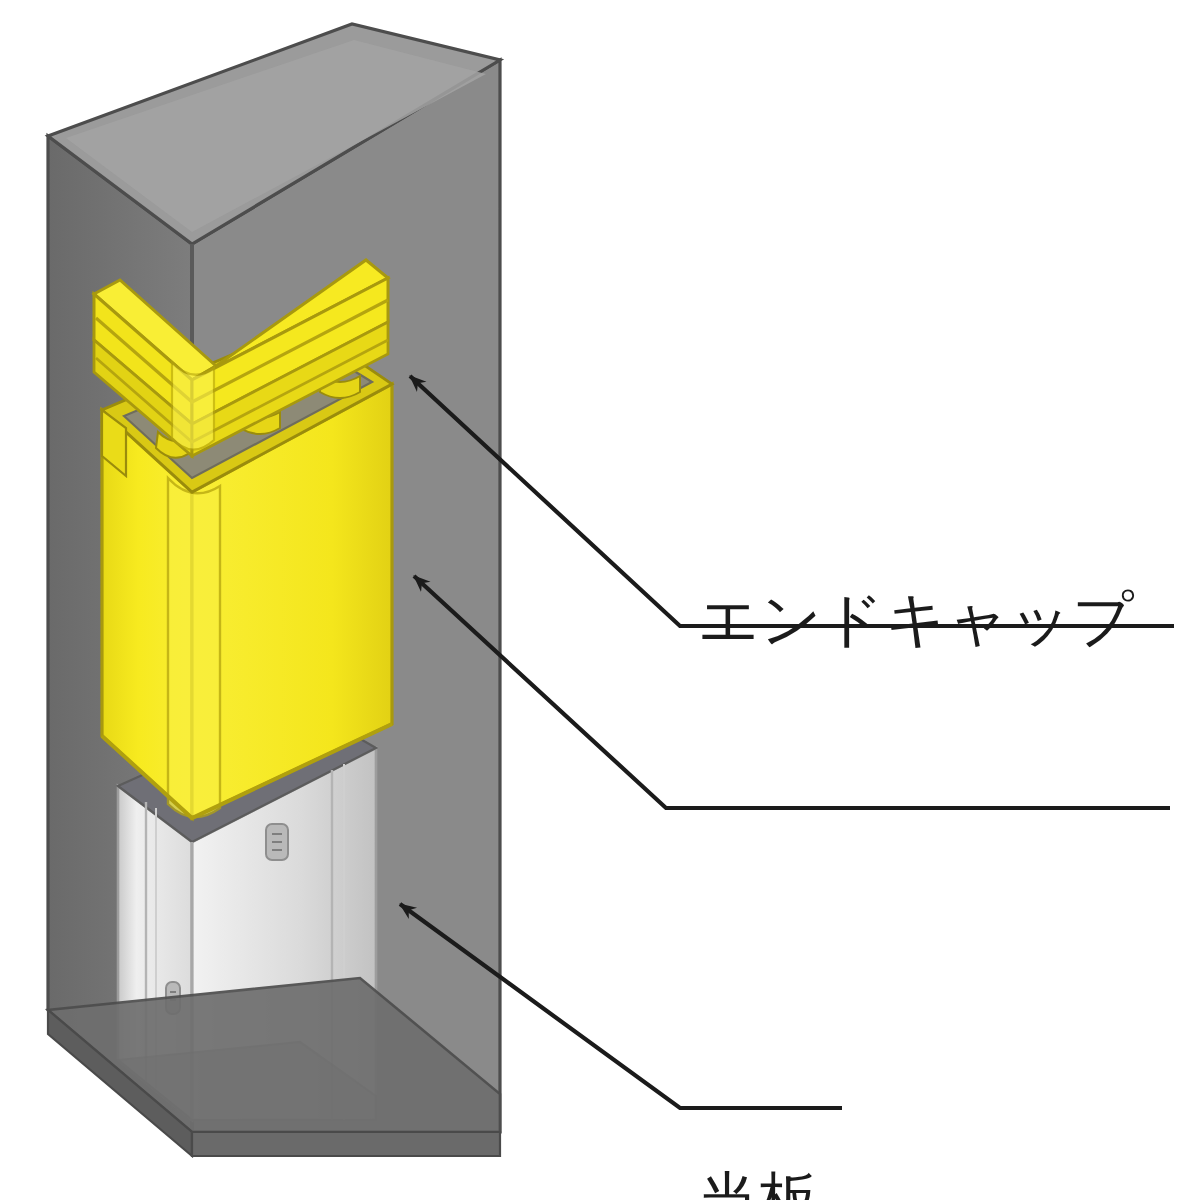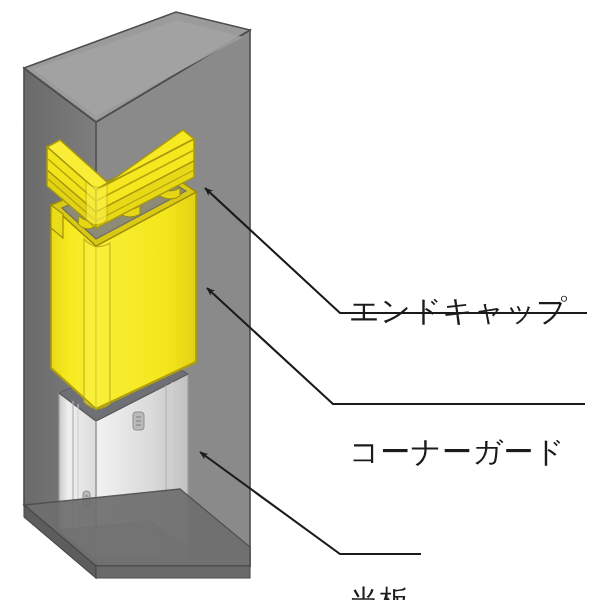--- a/index.html
+++ b/index.html
@@ -180,21 +180,18 @@
       <path d="M 587,313 L 340,313 L 205,188" fill="none" stroke="#1b1b1b" stroke-width="2.1" marker-end="url(#arrowhead)"></path>
       <path d="M 585,404 L 333,404 L 207,288" fill="none" stroke="#1b1b1b" stroke-width="2.1" marker-end="url(#arrowhead)"></path>
       <path d="M 421,554 L 340,554 L 200,452" fill="none" stroke="#1b1b1b" stroke-width="2.1" marker-end="url(#arrowhead)"></path>
     </g>
   </svg>
 
   <div class="callout" id="label-endcap">
     <div>エンドキャップ</div>
   </div>
 
-  <div class="callout" id="label-cornerguard">
-    <div>コーナーガード</div>
-  </div>
 
   <div class="callout" id="label-backplate">
     <div>当板</div>
   </div>
 
 </div>
 
 </body></html>

